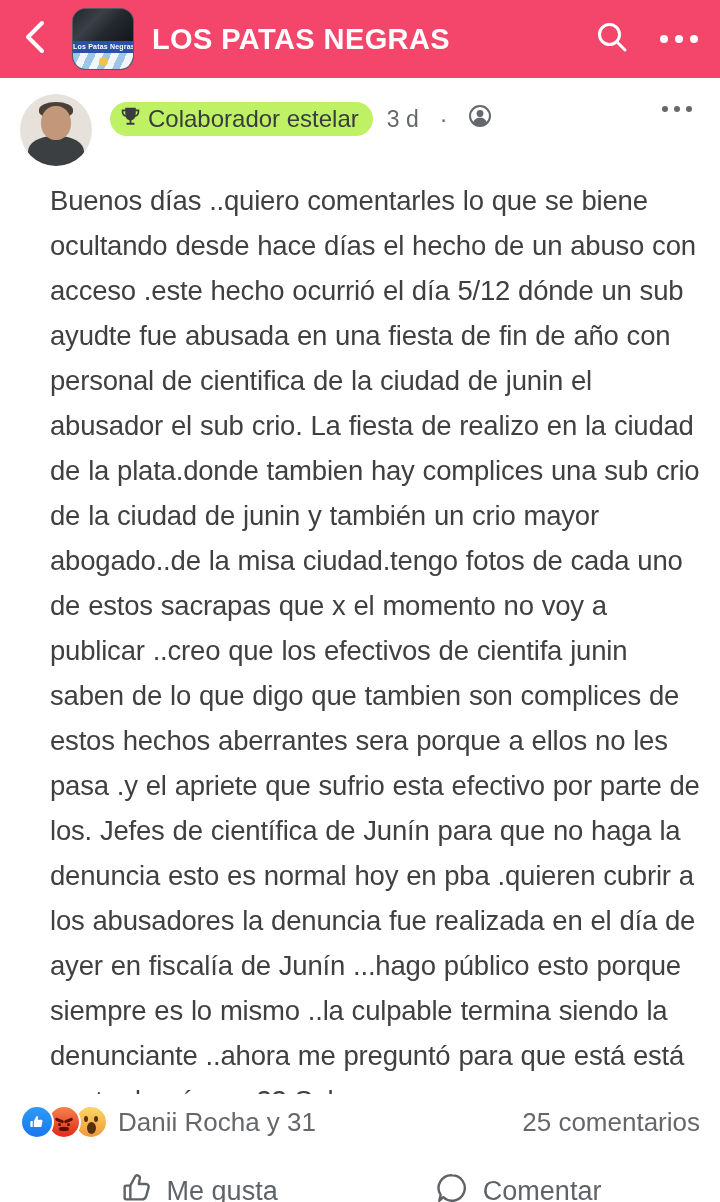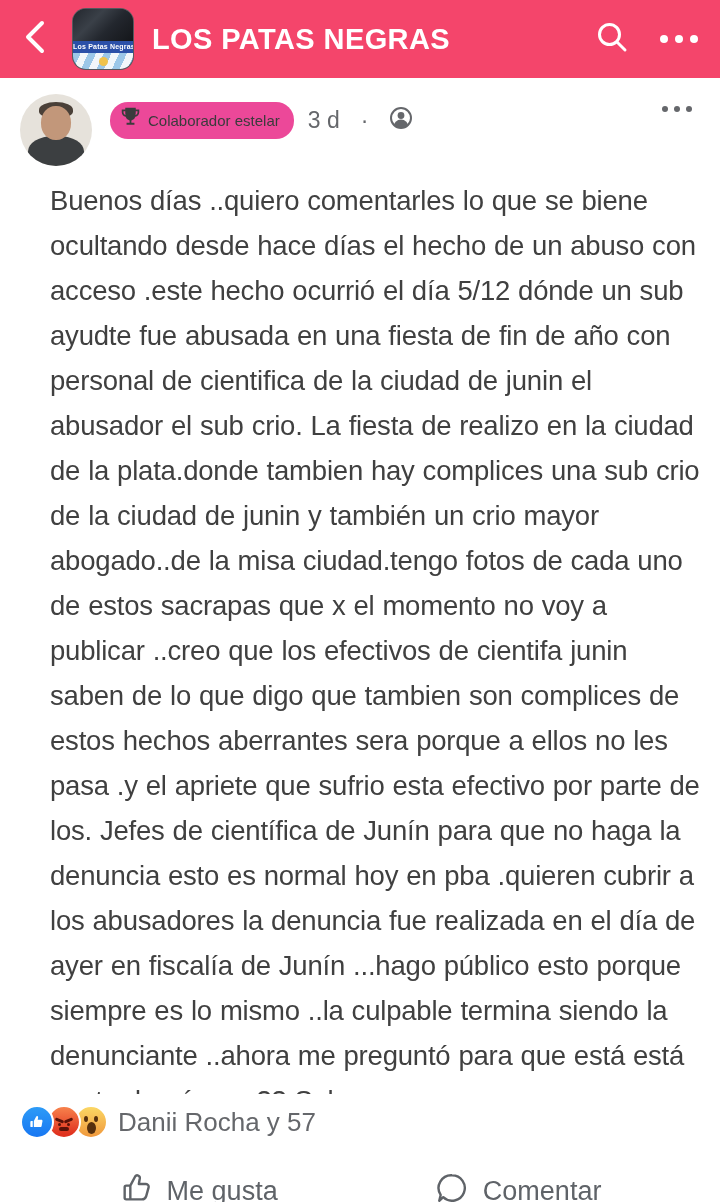--- a/index.html
+++ b/index.html
@@ -41,22 +41,22 @@
     width:72px;height:72px;border-radius:50%;overflow:hidden;flex:0 0 72px;position:relative;
     background:#e6e2db;cursor:pointer;
   }
   .av-head{position:absolute;left:21px;top:12px;width:30px;height:34px;border-radius:48%;background:#c2977a;}
   .av-hair{position:absolute;left:19px;top:8px;width:34px;height:16px;border-radius:50% 50% 40% 40%;background:#4a4038;}
   .av-body{position:absolute;left:8px;top:42px;width:56px;height:34px;border-radius:45% 45% 0 0;background:#3c3f41;}
   .author-info{margin-left:18px;flex:1;}
   .author-name{font-size:26px;font-weight:700;color:#050505;line-height:32px;cursor:pointer;}
   .meta-row{display:flex;align-items:center;margin-top:8px;}
   .badge{
-    display:inline-flex;align-items:center;background:#ec4899;border-radius:18px;
-    padding:4px 14px 4px 10px;color:#3A3B3C;font-size:15px;line-height:26px;gap:7px;cursor:pointer;
+    display:inline-flex;align-items:center;background:#bef264;border-radius:18px;
+    padding:4px 14px 4px 10px;color:#3A3B3C;font-size:24px;line-height:26px;gap:7px;cursor:pointer;
   }
   .badge svg{flex:0 0 auto;}
   .time-group{display:flex;align-items:center;margin-left:14px;color:#65676B;font-size:23px;gap:21px;}
   .post-more{position:absolute;right:22px;top:22px;display:flex;gap:6px;cursor:pointer;padding:6px;}
   .post-more .dot{width:6px;height:6px;border-radius:50%;background:#65676B;}
 
   
   .post-body{
     padding:12px 20px 0 20px;font-size:27.5px;line-height:45px;color:#404040;
     letter-spacing:-0.2px;height:916px;overflow:hidden;box-sizing:content-box;
@@ -194,21 +194,22 @@
           <span class="angry-eye l"></span>
             <span class="angry-eye r"></span>
           <span class="angry-mouth"></span>
         </div>
         <div class="emoji emoji-wow">
           <span class="wow-eye l"></span>
             <span class="wow-eye r"></span>
           <span class="wow-mouth"></span>
         </div>
       </div>
-      <div class="reactors">Danii Rocha y 57</div>
+      <div class="reactors">Danii Rocha y 31</div>
+      <div class="comments-count">25 comentarios</div>
     </div>
 
     <div class="actions-row">
       <div class="action-btn">
         <span>
           <svg width="34" height="34" viewBox="0 0 24 24" fill="none" stroke="#5F6368" stroke-width="1.7" stroke-linejoin="round" stroke-linecap="round">
               <path d="M8 10.3V20H5.1A1.1 1.1 0 0 1 4 18.9v-7.5a1.1 1.1 0 0 1 1.1-1.1H8zm0 0l3.4-6.4a1.8 1.8 0 0 1 3.3 1.2L14 9.2h5.1a1.9 1.9 0 0 1 1.8 2.4l-1.7 6.1A3.1 3.1 0 0 1 16.2 20H8"></path>
             </svg>
         </span>
         <span>Me gusta</span>

